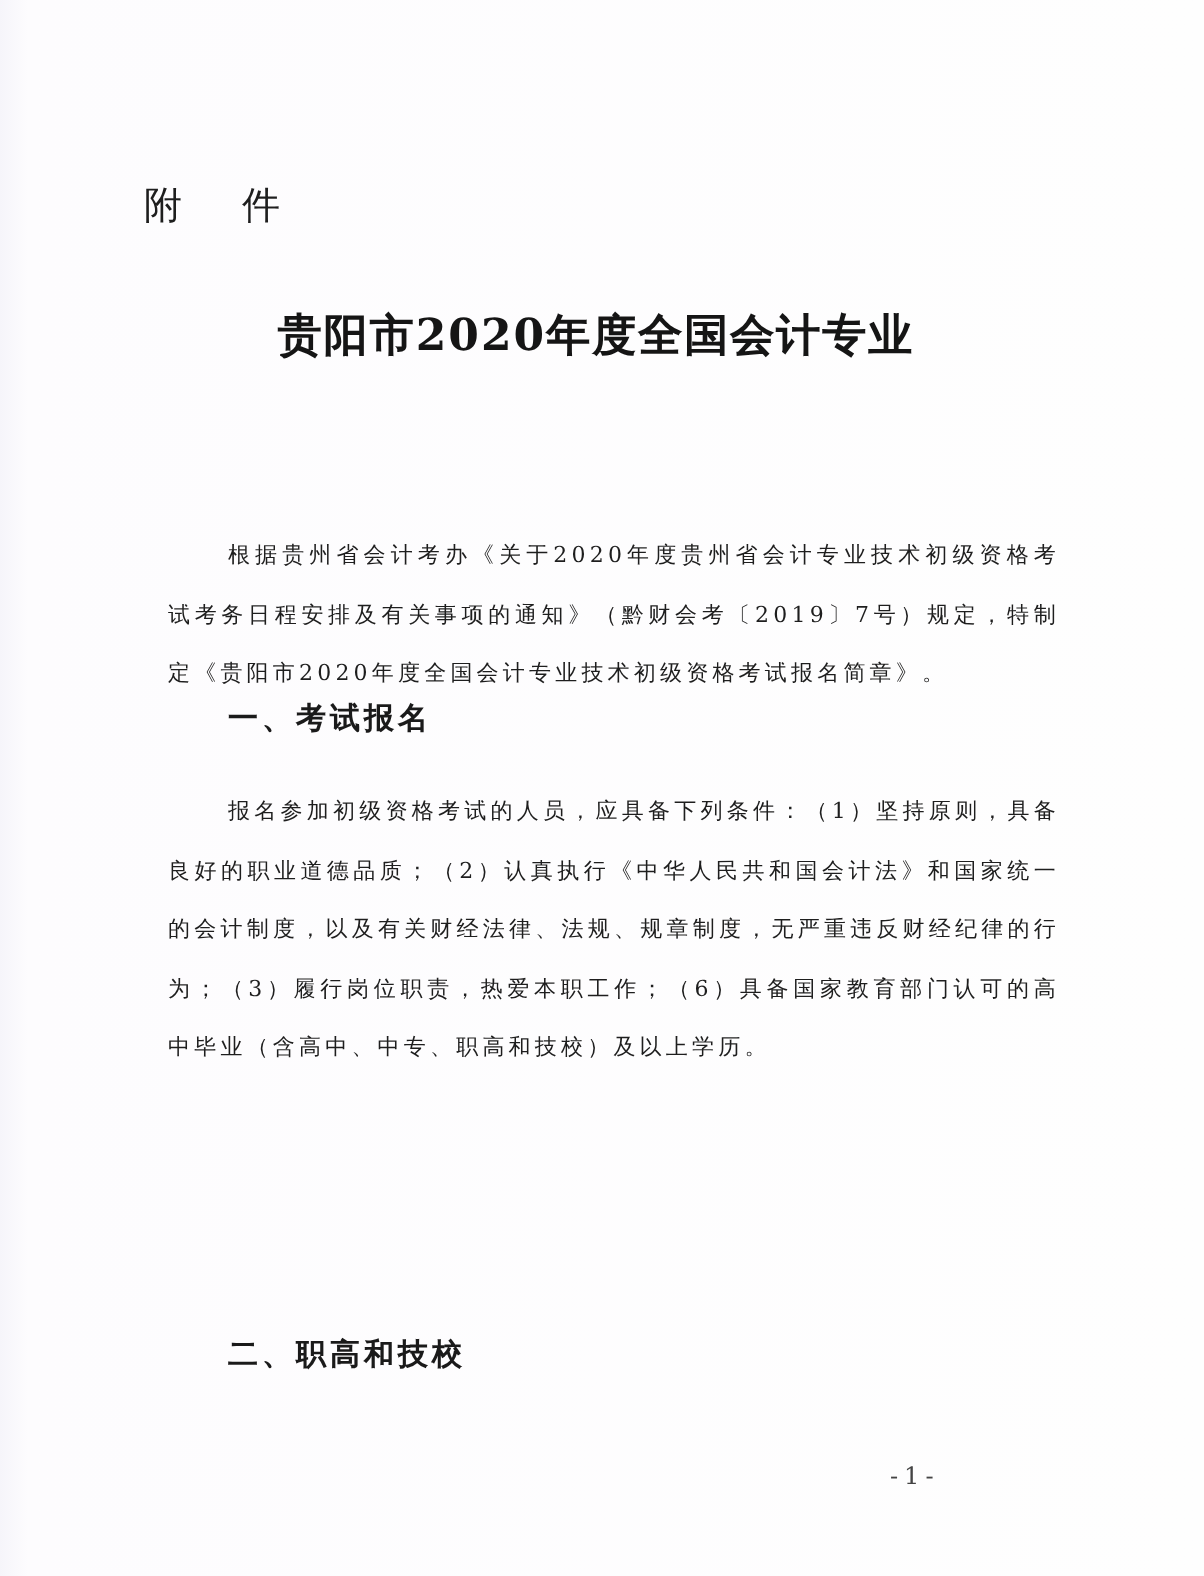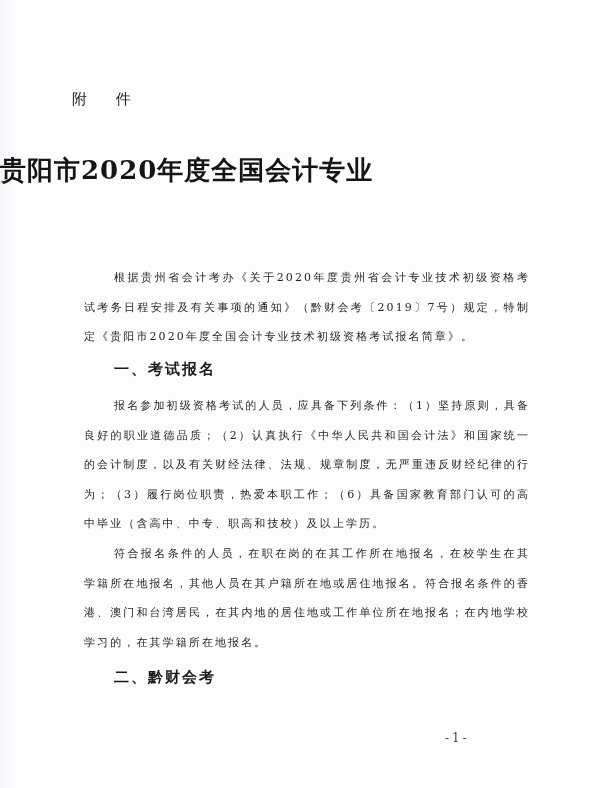--- a/index.html
+++ b/index.html
@@ -4,40 +4,39 @@
 <style>
   html, body { margin: 0; padding: 0; }
   body {
     width: 602px; height: 788px; overflow: hidden;
     background: #fdfcfe;
     font-family: "DejaVu Serif", "Liberation Serif", serif;
     color: #1e1e1e;
     position: relative;
   }
   .page { position: absolute; left: 0; top: 0; width: 602px; height: 788px; background: linear-gradient(90deg, #f6f5fa 0px, #fdfcfe 14px, #fefefe 100%); }
-  .attach { position: absolute; left: 72px; top: 90px; font-size: 15px; letter-spacing: 12px; }
-  .title { position: absolute; left: 0; width: 596px; font-size: 26px; font-weight: bold; letter-spacing: 1px; color: #151515; }
+  .attach { position: absolute; left: 72px; top: 90px; font-size: 19px; letter-spacing: 12px; }
+  .title { position: absolute; left: 0; width: 596px; text-align: center; font-size: 22px; font-weight: bold; letter-spacing: 1px; color: #151515; }
   .t1 { top: 153px; }
   .t2 { top: 201px; }
   .para { position: absolute; left: 84px; width: 446px; font-size: 11px; line-height: 29.5px; letter-spacing: 2.1px; text-align: justify; text-align-last: left; }
   .indent { text-indent: 30px; }
   .heading { position: absolute; left: 114px; font-size: 15px; font-weight: bold; letter-spacing: 2px; color: #1a1a1a; }
   .p1 { top: 263px; }
-  .h1 { top: 360px; }
+  .h1 { top: 350px; }
   .p2 { top: 391px; }
   .p3 { top: 539px; }
   .h2 { top: 668px; }
   .p4 { top: 693px; left: 114px; width: 420px; }
   .pagenum { position: absolute; left: 445px; top: 731px; font-size: 12px; letter-spacing: 3px; color: #444; }
 </style>
 </head>
 <body>
 
 <div class="page">
   <div class="attach">附 件</div>
   <div class="title t1">贵阳市2020年度全国会计专业</div>
   <div class="para indent p1">根据贵州省会计考办《关于2020年度贵州省会计专业技术初级资格考试考务日程安排及有关事项的通知》（黔财会考〔2019〕7号）规定，特制定《贵阳市2020年度全国会计专业技术初级资格考试报名简章》。</div>
   <div class="heading h1">一、考试报名</div>
   <div class="para indent p2">报名参加初级资格考试的人员，应具备下列条件：（1）坚持原则，具备良好的职业道德品质；（2）认真执行《中华人民共和国会计法》和国家统一的会计制度，以及有关财经法律、法规、规章制度，无严重违反财经纪律的行为；（3）履行岗位职责，热爱本职工作；（6）具备国家教育部门认可的高中毕业（含高中、中专、职高和技校）及以上学历。</div>
-  <div class="para indent p3">符合报名条件的人员，在职在岗的在其工作所在地报名，在校学生在其学籍所在地报名，其他人员在其户籍所在地或居住地报名。符合报名条件的香港、澳门和台湾居民，在其内地的居住地或工作单位所在地报名；在内地学校学习的，在其学籍所在地报名。</div>
-  <div class="heading h2">二、黔财会考</div>
+  <div class="heading h2">二、职高和技校</div>
   <div class="pagenum">-1-</div>
 </div>
 
 </body></html>

